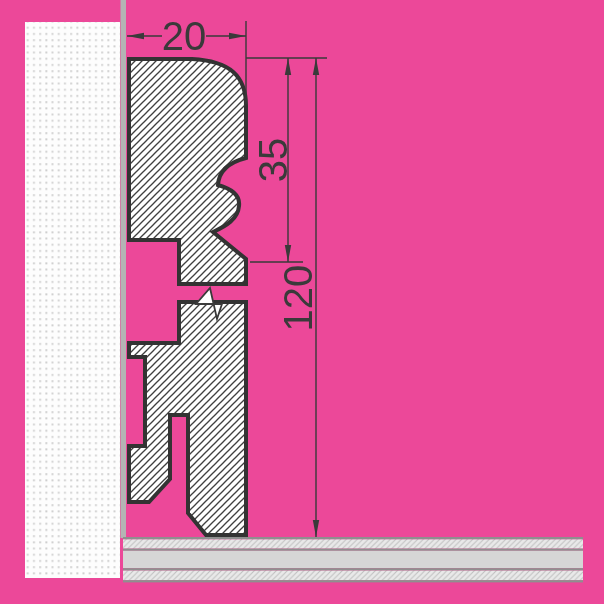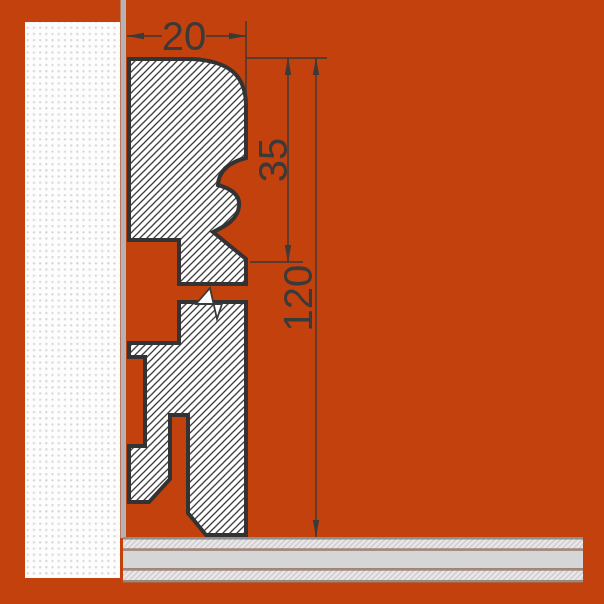--- a/index.html
+++ b/index.html
@@ -8,21 +8,21 @@
     background: #ffffff;
     width: 604px;
     height: 604px;
     overflow: hidden;
     font-family: "Liberation Sans", sans-serif;
   }
   .stage {
     position: relative;
     width: 604px;
     height: 604px;
-    background: #c2410c;
+    background: #ec4899;
   }
   svg text {
     font-family: "Liberation Sans", "DejaVu Sans", sans-serif;
     font-size: 40px;
     fill: #3a3a3a;
   }
 </style>
 </head>
 <body>
 

